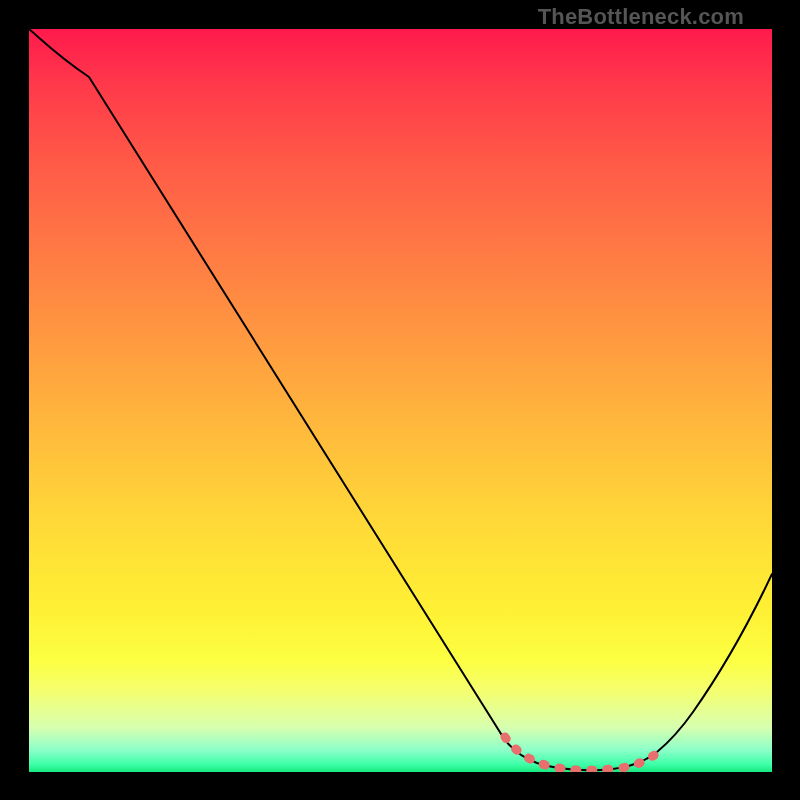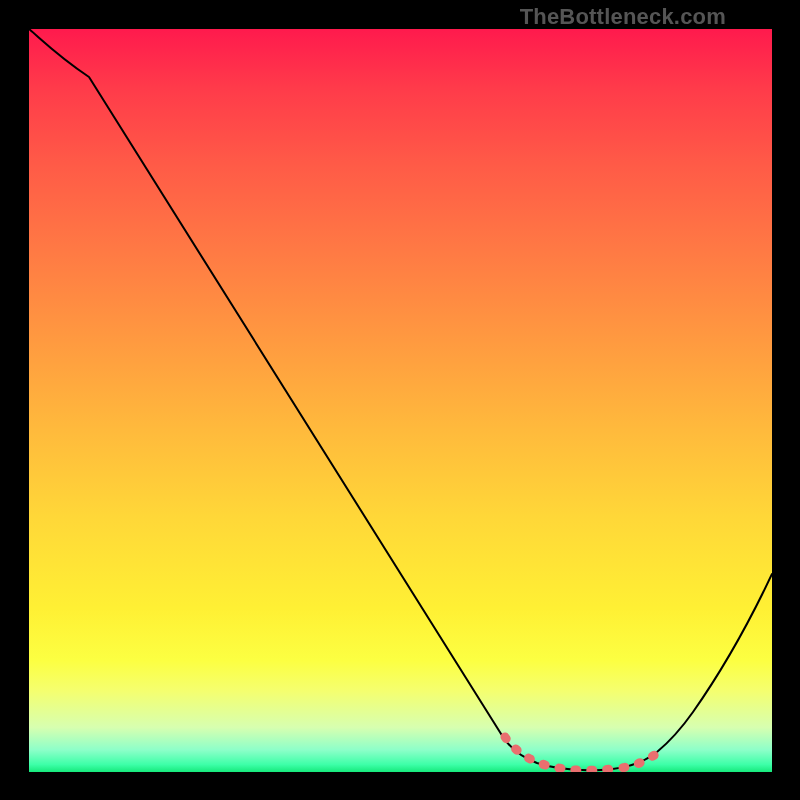--- a/index.html
+++ b/index.html
@@ -9,20 +9,21 @@
     height: 800px;
     background: #000;
     overflow: hidden;
     font-family: Arial, Helvetica, sans-serif;
   }
   .frame {
     position: relative;
     width: 744px;
     height: 800px;
     background: #000;
+    padding-left: 18px;
   }
   .watermark {
     position: absolute;
     top: 4px;
     right: 18px;
     color: #555;
     font-size: 22px;
     font-weight: 600;
     letter-spacing: 0.2px;
     z-index: 5;

